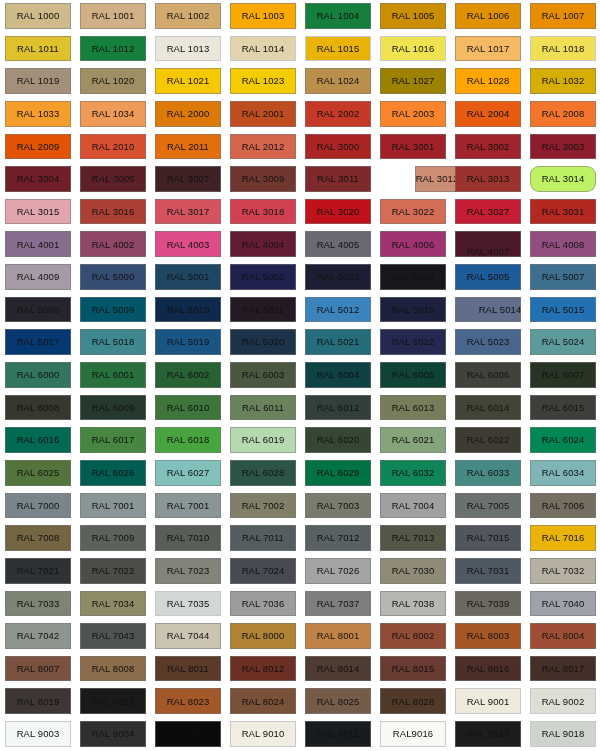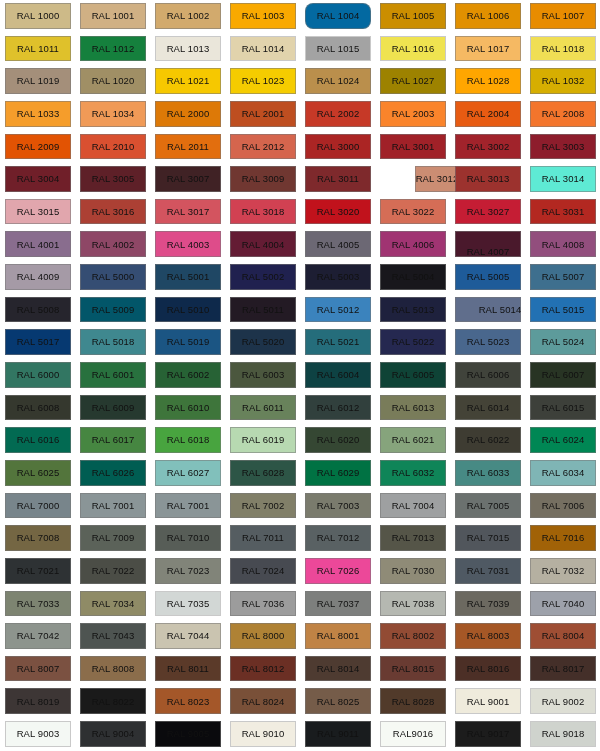--- a/index.html
+++ b/index.html
@@ -68,21 +68,21 @@
       <div class="swatch" style="background-color: rgb(210, 170, 109);">
         <span class="swatch-label">RAL 1002</span>
       </div>
     </div>
     <div class="cell">
       <div class="swatch" style="background-color: rgb(249, 169, 0);">
         <span class="swatch-label">RAL 1003</span>
       </div>
     </div>
     <div class="cell">
-      <div class="swatch" style="background-color: #0369a1; border-radius: 8px;">
+      <div class="swatch" style="background-color: #15803d;">
         <span class="swatch-label">RAL 1004</span>
       </div>
     </div>
     <div class="cell">
       <div class="swatch" style="background-color: rgb(203, 142, 0);">
         <span class="swatch-label">RAL 1005</span>
       </div>
     </div>
     <div class="cell">
       <div class="swatch" style="background-color: rgb(225, 144, 0);">
@@ -108,21 +108,21 @@
       <div class="swatch" style="background-color: rgb(234, 230, 218);">
         <span class="swatch-label">RAL 1013</span>
       </div>
     </div>
     <div class="cell light-border">
       <div class="swatch" style="background-color: rgb(225, 211, 172);">
         <span class="swatch-label">RAL 1014</span>
       </div>
     </div>
     <div class="cell light-border">
-      <div class="swatch" style="background-color: #a3a3a3; text-align: right;">
+      <div class="swatch" style="background-color: #eab308; text-align: right;">
         <span class="swatch-label">RAL 1015</span>
       </div>
     </div>
     <div class="cell light-border">
       <div class="swatch" style="background-color: rgb(239, 227, 80);">
         <span class="swatch-label">RAL 1016</span>
       </div>
     </div>
     <div class="cell">
       <div class="swatch" style="background-color: rgb(245, 185, 99);">
@@ -253,21 +253,21 @@
       <div class="swatch" style="background-color: rgb(141, 29, 44);">
         <span class="swatch-label">RAL 3003</span>
       </div>
     </div>
     <div class="cell">
       <div class="swatch" style="background-color: rgb(112, 31, 41);">
         <span class="swatch-label">RAL 3004</span>
       </div>
     </div>
     <div class="cell">
-      <div class="swatch" style="background-color: rgb(94, 32, 40);">
+      <div class="swatch" style="background-color: rgb(94, 32, 40); font-style: italic;">
         <span class="swatch-label">RAL 3005</span>
       </div>
     </div>
     <div class="cell">
       <div class="swatch" style="background-color: rgb(64, 34, 37);">
         <span class="swatch-label">RAL 3007</span>
       </div>
     </div>
     <div class="cell">
       <div class="swatch" style="background-color: rgb(112, 55, 49);">
@@ -283,21 +283,21 @@
       <div class="swatch" style="background-color: rgb(203, 141, 115); margin-left: 48px;">
         <span class="swatch-label">RAL 3012</span>
       </div>
     </div>
     <div class="cell">
       <div class="swatch" style="background-color: rgb(156, 50, 46);">
         <span class="swatch-label">RAL 3013</span>
       </div>
     </div>
     <div class="cell">
-      <div class="swatch" style="background-color: #5eead4;">
+      <div class="swatch" style="background-color: #bef264; border-radius: 9px;">
         <span class="swatch-label">RAL 3014</span>
       </div>
     </div>
     <div class="cell">
       <div class="swatch" style="background-color: rgb(225, 166, 173);">
         <span class="swatch-label">RAL 3015</span>
       </div>
     </div>
     <div class="cell">
       <div class="swatch" style="background-color: rgb(172, 64, 52);">
@@ -723,21 +723,21 @@
       <div class="swatch" style="background-color: rgb(85, 85, 72);">
         <span class="swatch-label">RAL 7013</span>
       </div>
     </div>
     <div class="cell">
       <div class="swatch" style="background-color: rgb(81, 86, 92);">
         <span class="swatch-label">RAL 7015</span>
       </div>
     </div>
     <div class="cell">
-      <div class="swatch" style="background-color: #a16207;">
+      <div class="swatch" style="background-color: #eab308;">
         <span class="swatch-label">RAL 7016</span>
       </div>
     </div>
     <div class="cell">
       <div class="swatch" style="background-color: rgb(46, 50, 52);">
         <span class="swatch-label">RAL 7021</span>
       </div>
     </div>
     <div class="cell">
       <div class="swatch" style="background-color: rgb(75, 77, 70);">
@@ -748,21 +748,21 @@
       <div class="swatch" style="background-color: rgb(129, 132, 121);">
         <span class="swatch-label">RAL 7023</span>
       </div>
     </div>
     <div class="cell">
       <div class="swatch" style="background-color: rgb(71, 74, 81);">
         <span class="swatch-label">RAL 7024</span>
       </div>
     </div>
     <div class="cell">
-      <div class="swatch" style="background-color: #ec4899;">
+      <div class="swatch" style="background-color: #a3a3a3;">
         <span class="swatch-label">RAL 7026</span>
       </div>
     </div>
     <div class="cell">
       <div class="swatch" style="background-color: rgb(143, 139, 119);">
         <span class="swatch-label">RAL 7030</span>
       </div>
     </div>
     <div class="cell">
       <div class="swatch" style="background-color: rgb(79, 89, 99);">

